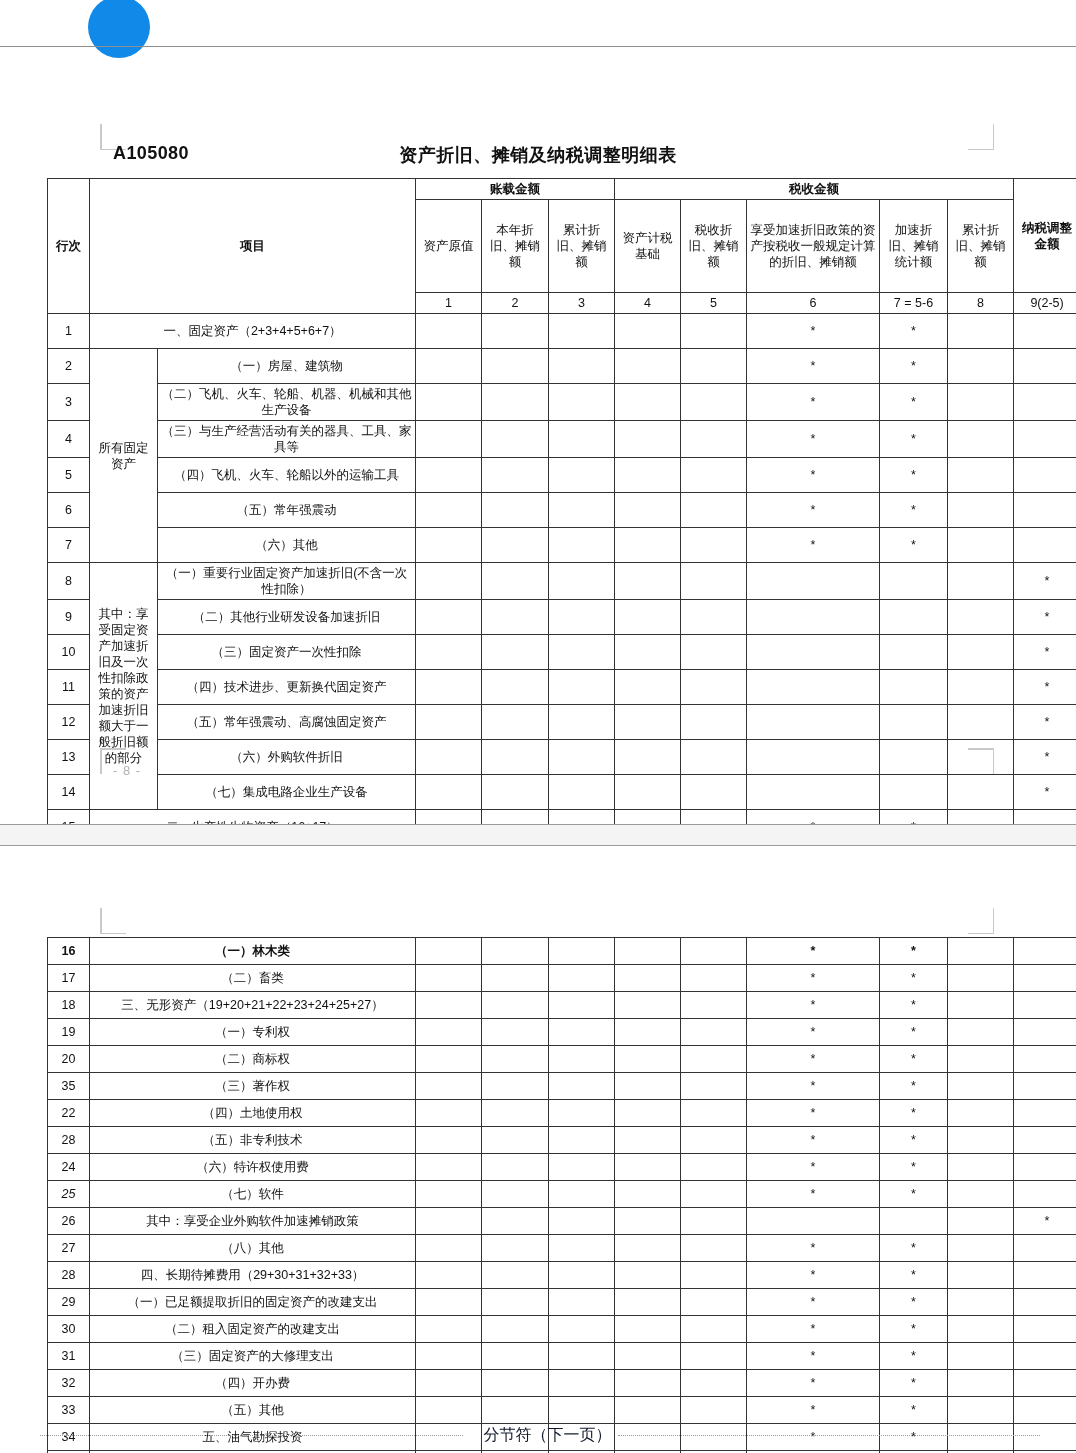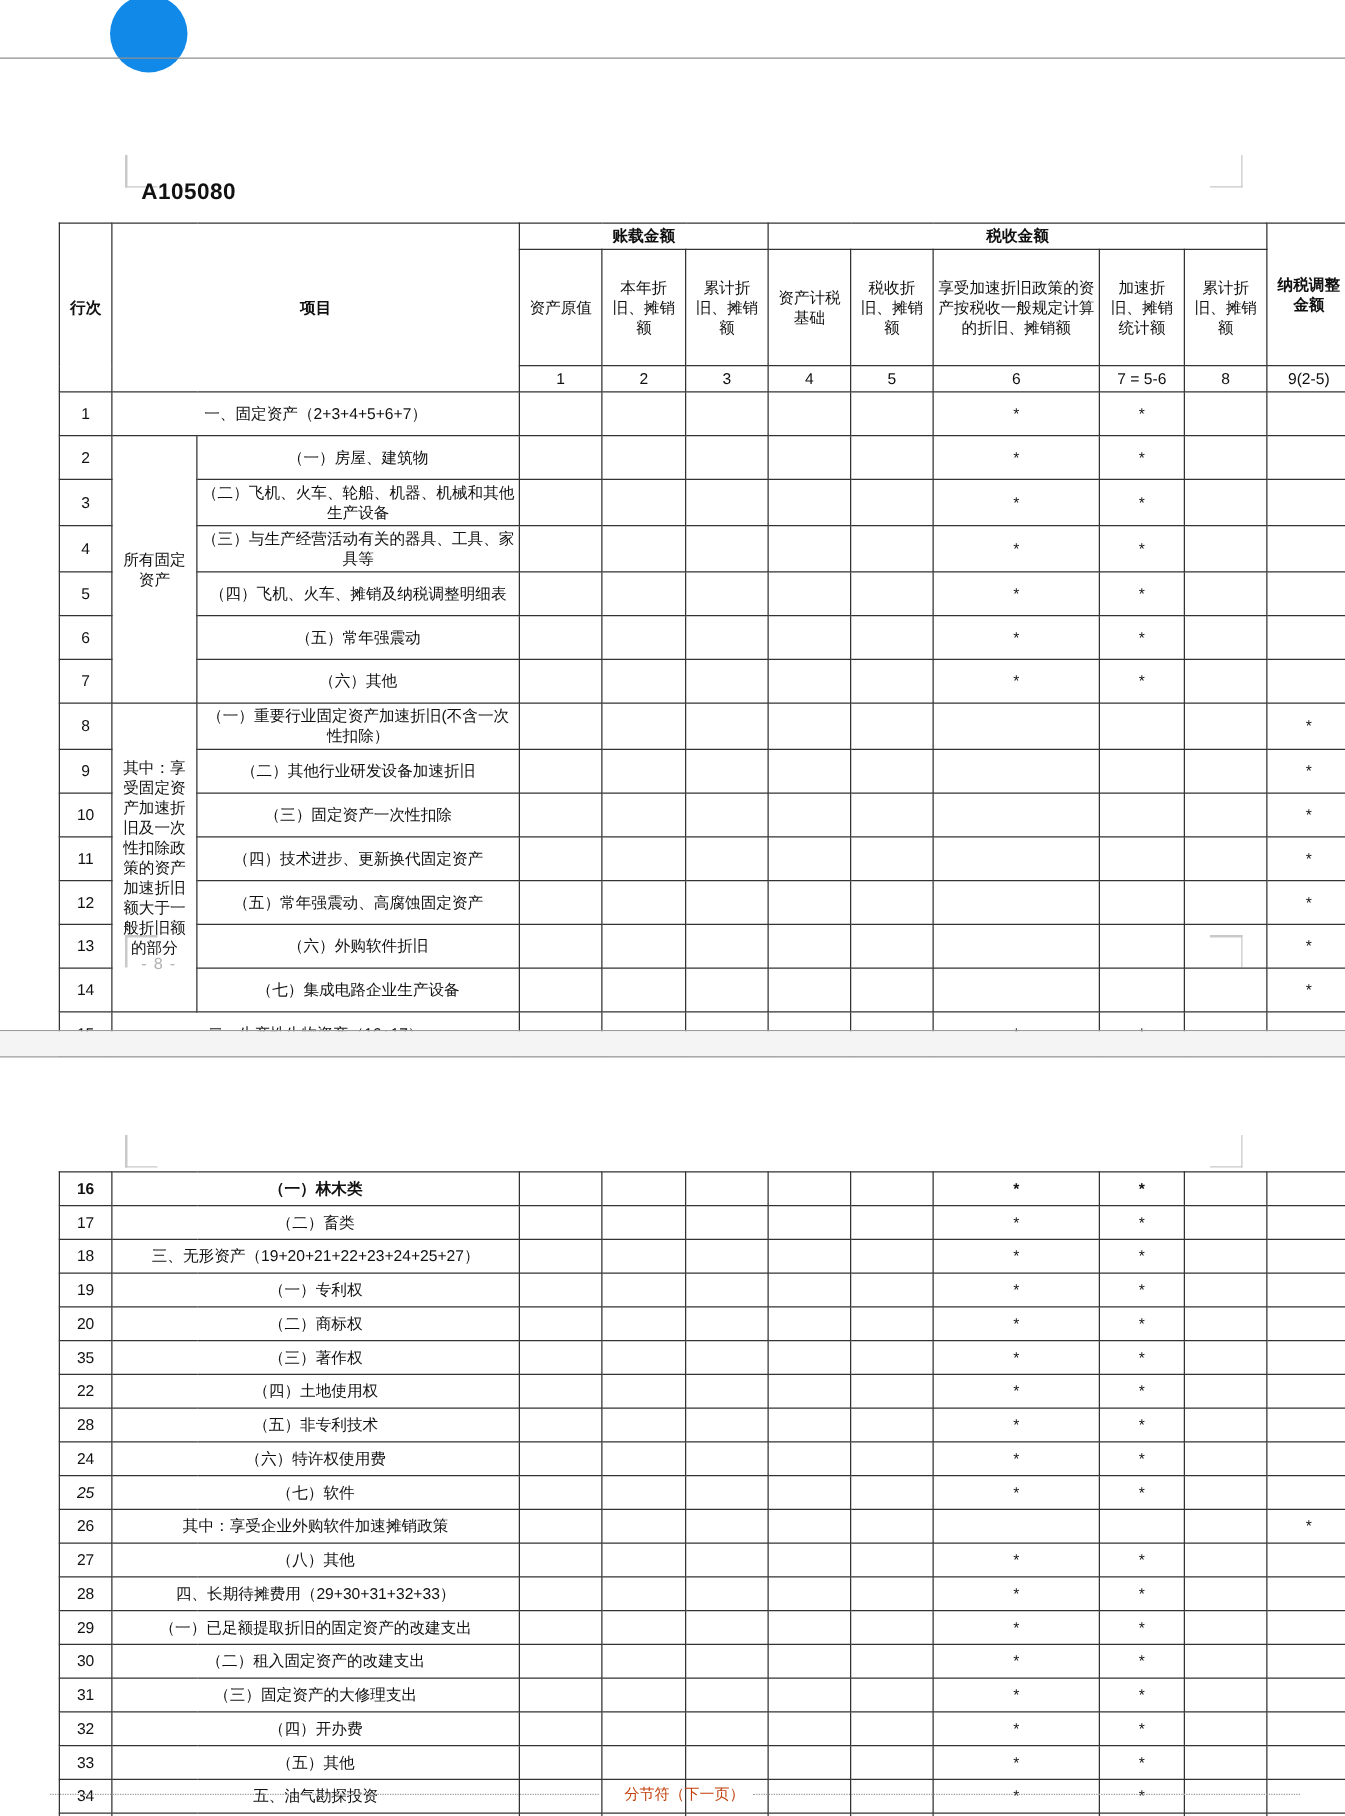--- a/index.html
+++ b/index.html
@@ -69,21 +69,21 @@
   
   #tbl2{left:47px;top:937px;width:983px;}
 
   .pagenum{position:absolute;left:113px;top:763px;font-size:13px;color:#b2b2b2;
            letter-spacing:1px;}
 
   
   .secbreak{position:absolute;left:40px;top:1427px;width:1000px;height:16px;
             display:flex;align-items:center;justify-content:center;}
   .secbreak .dash{flex:1;height:0;border-top:1.5px dotted #9c9c9c;}
-  .secbreak .sb-label{font-size:12px;color:#c2410c;padding:0 6px;white-space:nowrap;margin-left:15px;}
+  .secbreak .sb-label{font-size:16px;color:#0f172a;padding:0 6px;white-space:nowrap;margin-left:15px;}
 </style>
 </head>
 <body>
 
 <div class="page-wrap">
 
   <div class="gray-strip"></div>
   <div class="top-band"></div>
   <div class="blue-dot"></div>
   <div class="top-rule"></div>
@@ -99,20 +99,21 @@
   <div class="crop bl" style="left:100px;top:748px;">
       <i class="v"></i>
       <i class="h"></i>
     </div>
   <div class="crop br" style="left:968px;top:748px;">
       <i class="v"></i>
       <i class="h"></i>
     </div>
 
   <div class="form-no">A105080</div>
+  <div class="form-title">资产折旧、摊销及纳税调整明细表</div>
 
   <table class="form" id="tbl1">
     <colgroup>
       <col style="width:42px">
         <col style="width:68px">
         <col style="width:258px">
       <col style="width:66px">
         <col style="width:67px">
         <col style="width:66px">
       <col style="width:66px">
@@ -199,21 +200,21 @@
           <td class="star"></td>
           <td class="star"></td>
           <td class="star"></td>
           <td class="star">*</td>
           <td class="star">*</td>
           <td class="star"></td>
           <td class="thick-right star"></td>
         </tr>
         <tr>
           <td class="thick-left hangci" style="height:30px;">5</td>
-          <td class="lbl ind1 ">（四）飞机、火车、摊销及纳税调整明细表</td>
+          <td class="lbl ind1 ">（四）飞机、火车、轮船以外的运输工具</td>
           <td class="star"></td>
           <td class="star"></td>
           <td class="star"></td>
           <td class="star"></td>
           <td class="star"></td>
           <td class="star">*</td>
           <td class="star">*</td>
           <td class="star"></td>
           <td class="thick-right star"></td>
         </tr>

